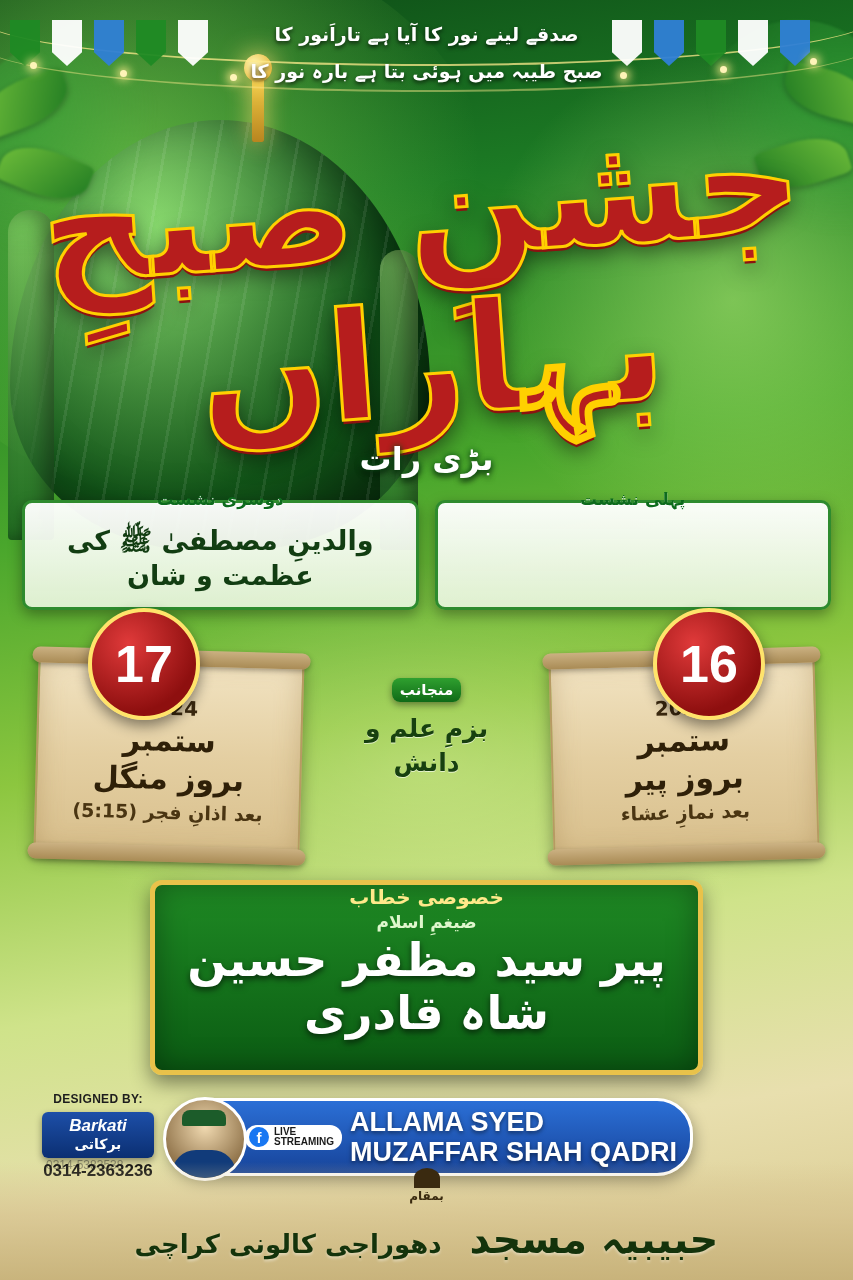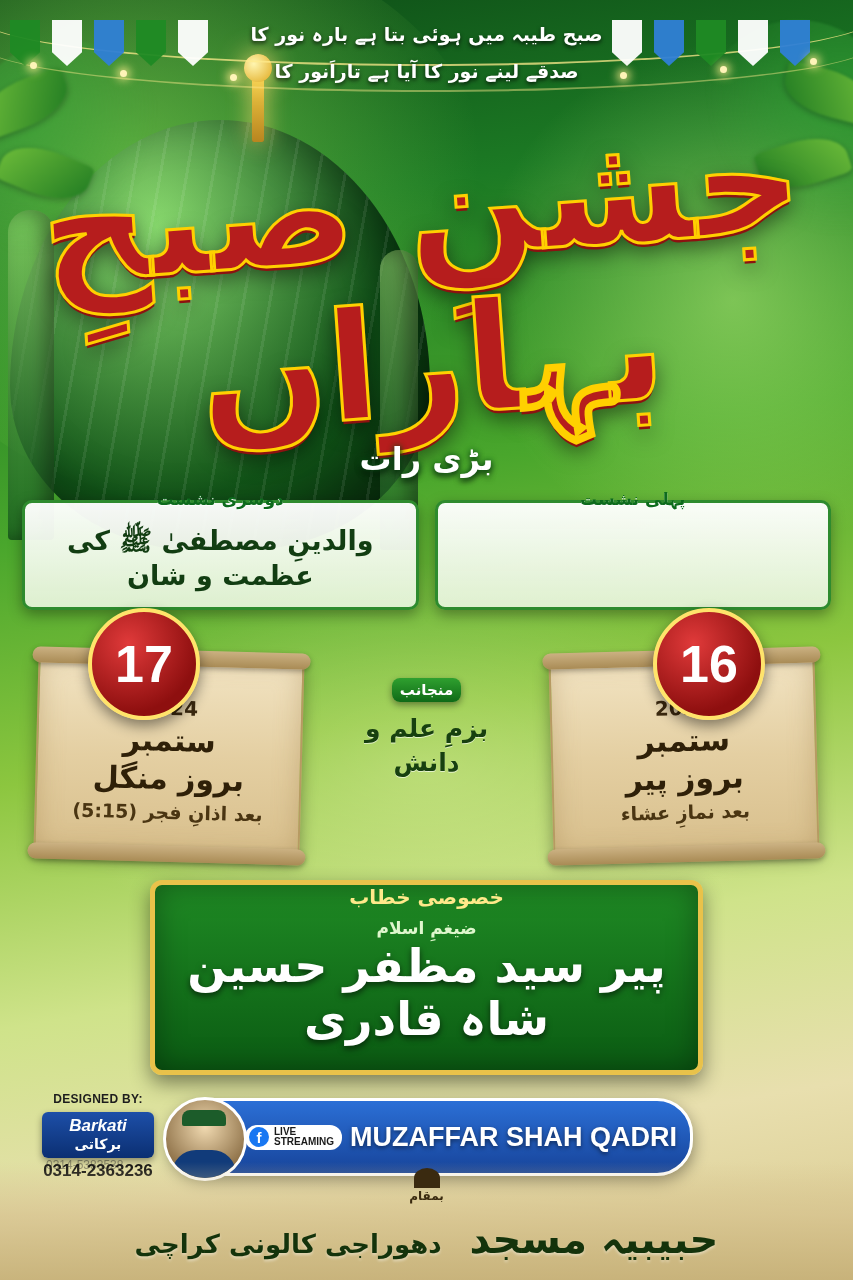--- a/index.html
+++ b/index.html
@@ -357,21 +357,21 @@
   }
   .speaker-kicker {
     color: #ffe98a;
     font-size: 20px;
     font-weight: bold;
   }
   .speaker-sub {
     color: #dff7cd;
     font-size: 17px;
     font-weight: bold;
-    margin-top: 9px;
+    margin-top: 3px;
   }
   .speaker-name {
     color: #ffffff;
     font-size: 46px;
     font-weight: bold;
     line-height: 1.15;
     margin-top: 2px;
     text-shadow: 0 3px 6px rgba(0,0,0,.6);
   }
 
@@ -582,22 +582,22 @@
     <div class="flag" style="left:780px; background:#2f7fd6;"></div>
     <div class="bulb" style="left:30px;  top:62px;"></div>
     <div class="bulb" style="left:120px; top:70px;"></div>
     <div class="bulb" style="left:230px; top:74px;"></div>
     <div class="bulb" style="left:620px; top:72px;"></div>
     <div class="bulb" style="left:720px; top:66px;"></div>
     <div class="bulb" style="left:810px; top:58px;"></div>
   </div>
 
   <div class="top-couplet urdu">
+    <div>صدقے لینے نور کا آیا ہے تاراَنور کا</div>
     <div>صبح طیبہ میں ہوئی بتا ہے بارہ نور کا</div>
-    <div>صدقے لینے نور کا آیا ہے تاراَنور کا</div>
   </div>
 
   <div class="main-title">
     <div class="calligraphy urdu">جشنِ صبحِ بہاراں</div>
   </div>
 
   <div class="subtitle-badge urdu">بڑی رات</div>
 
   <div class="session-row">
     <div class="session">
@@ -660,20 +660,21 @@
       <div class="body"></div>
     </div>
     <div class="fb-badge">
       <div class="fb-circle">f</div>
       <div class="fb-text">
         <div>LIVE</div>
         <div>STREAMING</div>
       </div>
     </div>
     <div class="live-name">
+      <div>ALLAMA SYED</div>
       <div>MUZAFFAR SHAH QADRI</div>
     </div>
   </div>
 
   <div class="footer">
     <div class="footer-crest urdu">
       <div class="dome-mini"></div>
       <span>بمقام</span>
     </div>
     <div class="footer-line urdu">

